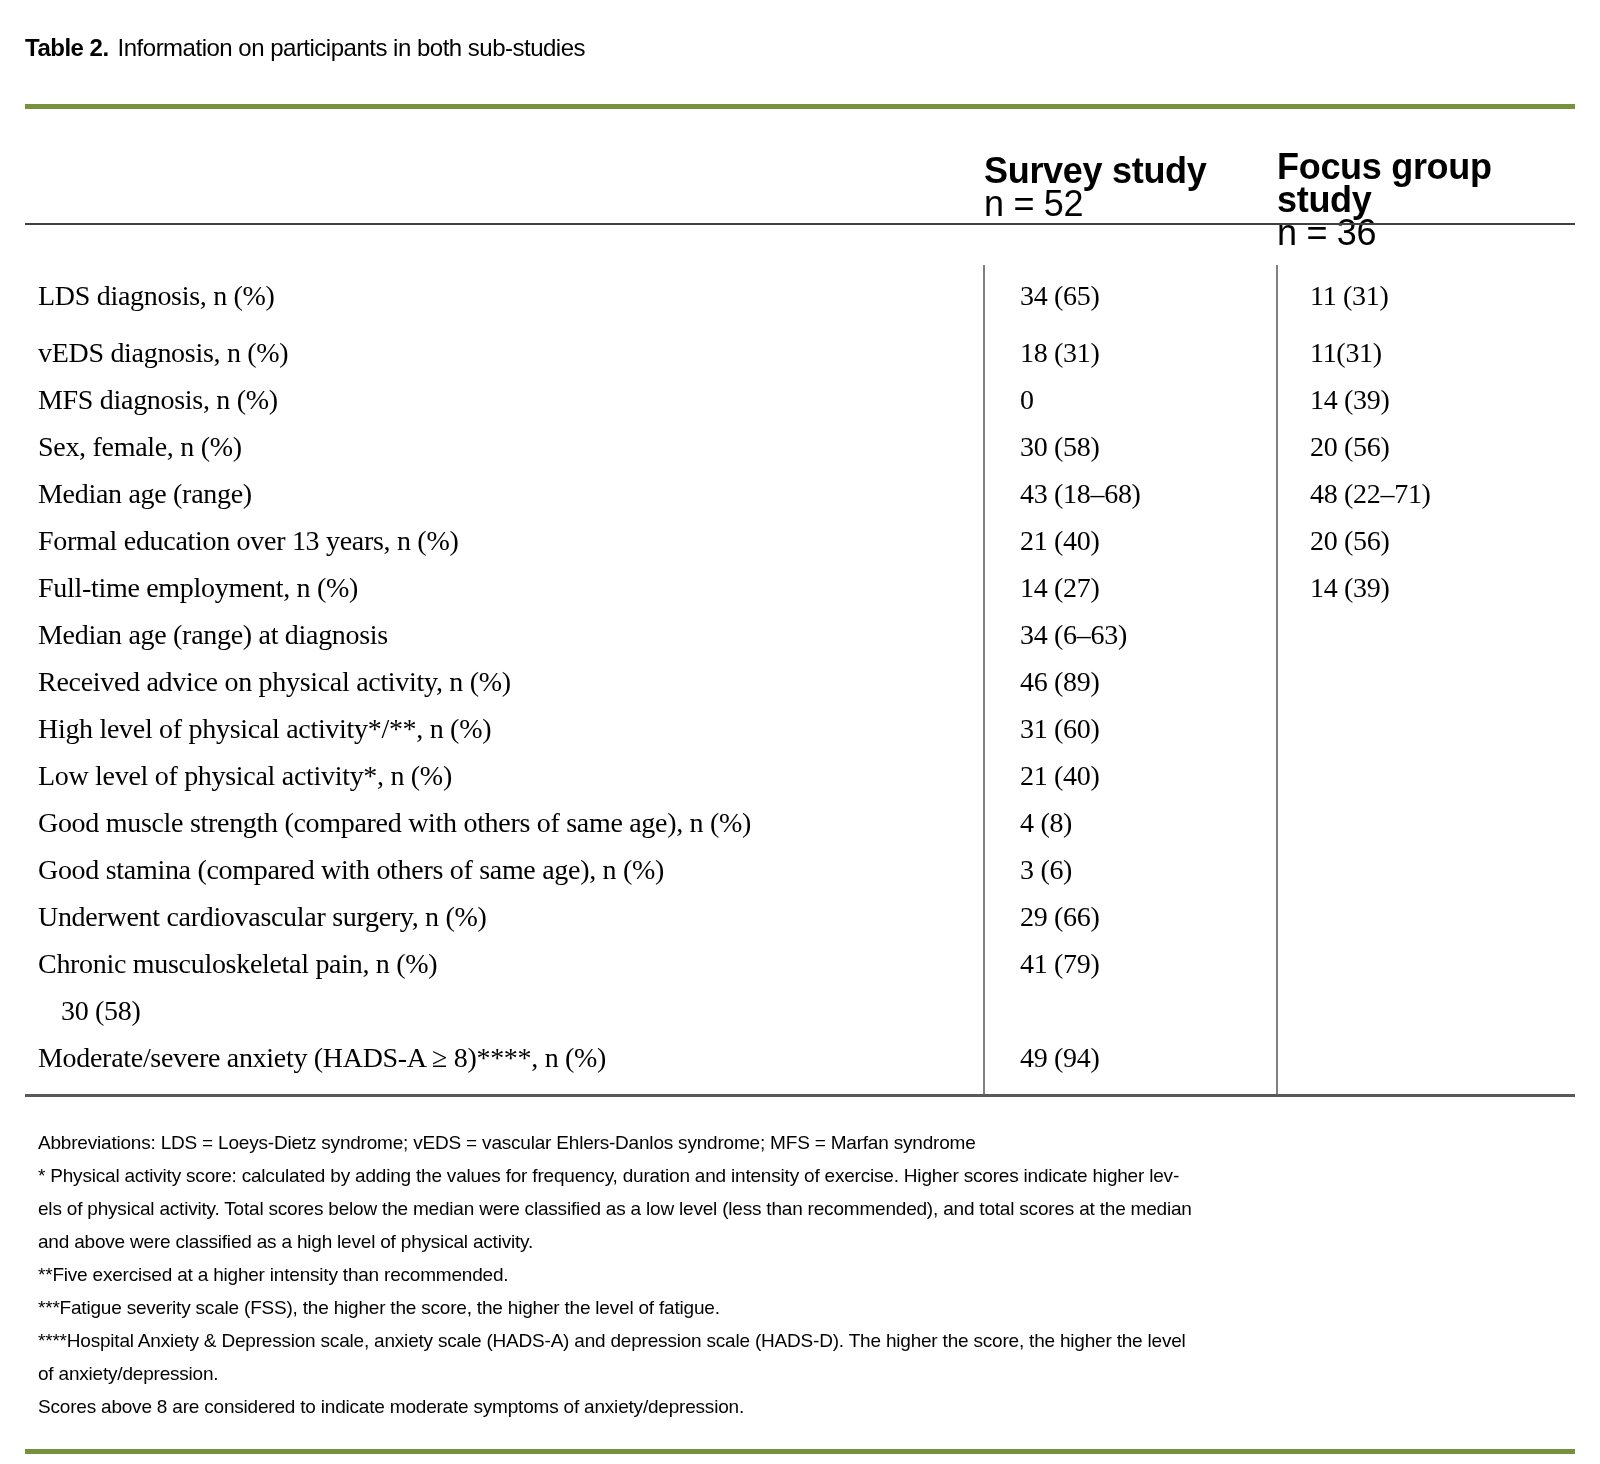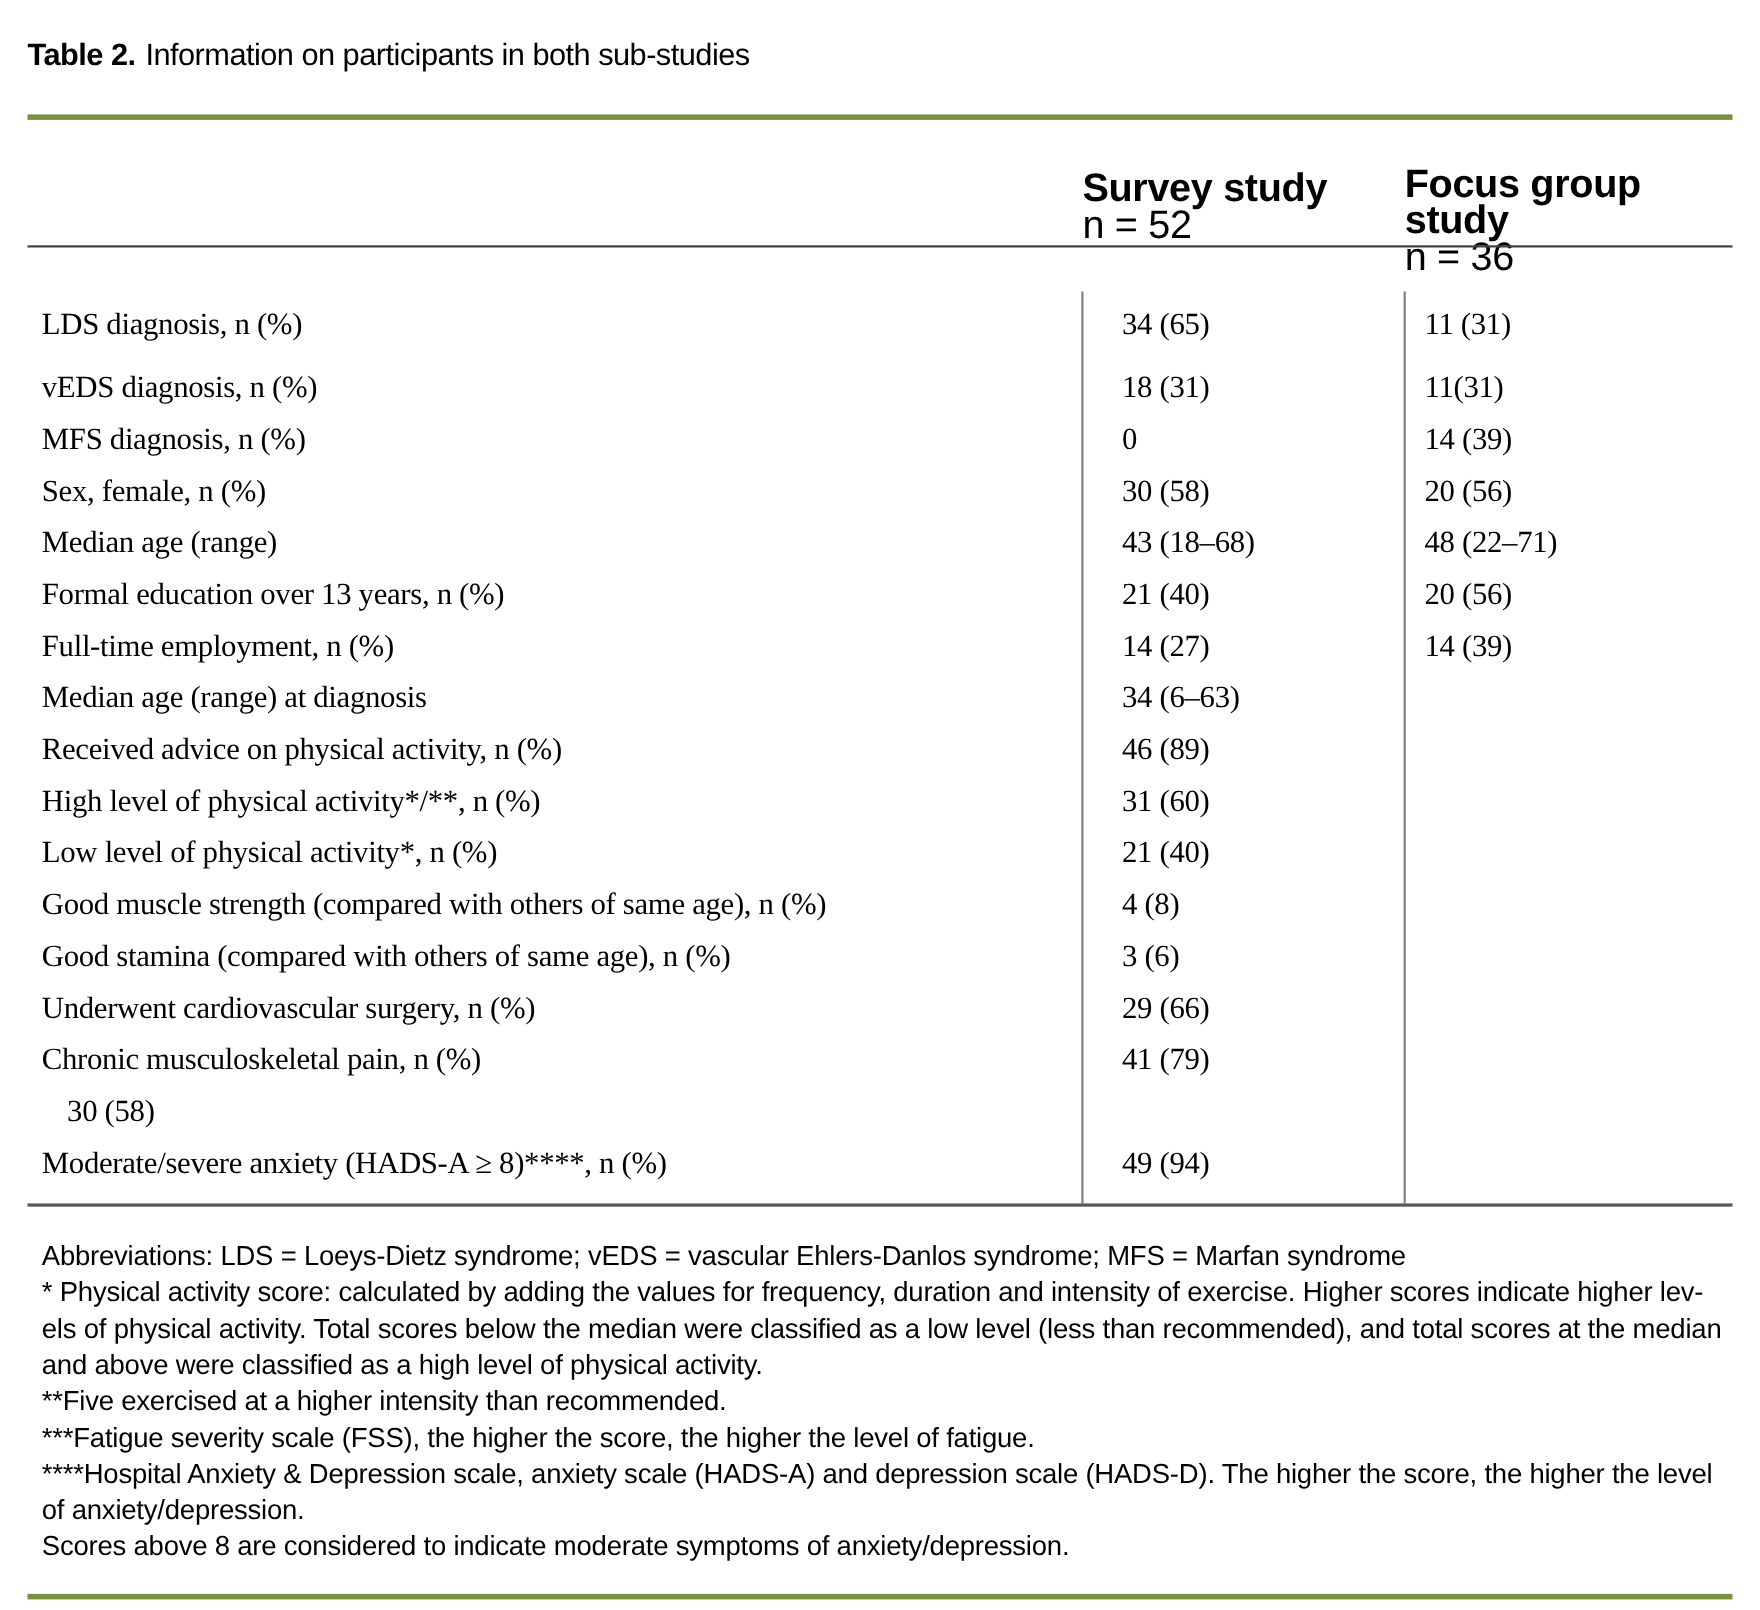--- a/index.html
+++ b/index.html
@@ -7,21 +7,21 @@
   .page {
     position:relative;
     width:1600px; height:1464px;
     background:#ffffff;
     font-family:"Liberation Sans", sans-serif;
     color:#000000;
     overflow:hidden;
   }
   .caption {
     position:absolute; left:25px; top:34px;
-    font-size:28px; letter-spacing:-0.5px; white-space:nowrap;
+    font-size:24px; letter-spacing:-0.5px; white-space:nowrap;
   }
   .caption .num { font-weight:700; margin-right:9px; }
   .rule { position:absolute; left:25px; width:1550px; }
   .rule.green { height:5px; background:#76923C; }
   .rule.green.top { top:104px; }
   .rule.green.bottom { top:1449px; }
   .rule.header-rule { top:223px; height:2px; background:#404040; }
   .rule.bottom-rule { top:1094px; height:3px; background:#595959; }
   .colhead {
     position:absolute; text-align:left;
@@ -33,30 +33,30 @@
   .tbody {
     position:absolute; left:25px; top:224px; width:1550px;
     padding-top:48px;
     font-size:28px; letter-spacing:-0.3px;
   }
   .trow { display:flex; height:47px; line-height:47px;font-family:Liberation Serif, serif; }
   .trow.first { margin-bottom:10px; }
   .cell { white-space:nowrap; overflow:visible; }
   .cell.label { width:959px; padding-left:13px; }
   .cell.sv    { width:293px; padding-left:36px; }
-  .cell.fg    { width:298px; padding-left:18px; }
+  .cell.fg    { width:298px; padding-left:33px; }
   .vline {
     position:absolute; top:265px; height:829px; width:2px;
     background:#808080;
   }
   .vline.v1 { left:983px; }
   .vline.v2 { left:1276px; }
   .footnotes {
     position:absolute; left:38px; top:1126px; width:1545px;
-    font-size:25px; line-height:33px; letter-spacing:-0.2px;
+    font-size:19px; line-height:33px; letter-spacing:-0.2px;
   }
   .fline { white-space:nowrap; }
 </style>
 </head>
 <body>
 
 <div class="page">
 
   <div class="caption">
     <span class="num">Table 2.</span><span>Information on participants in both sub-studies</span>

